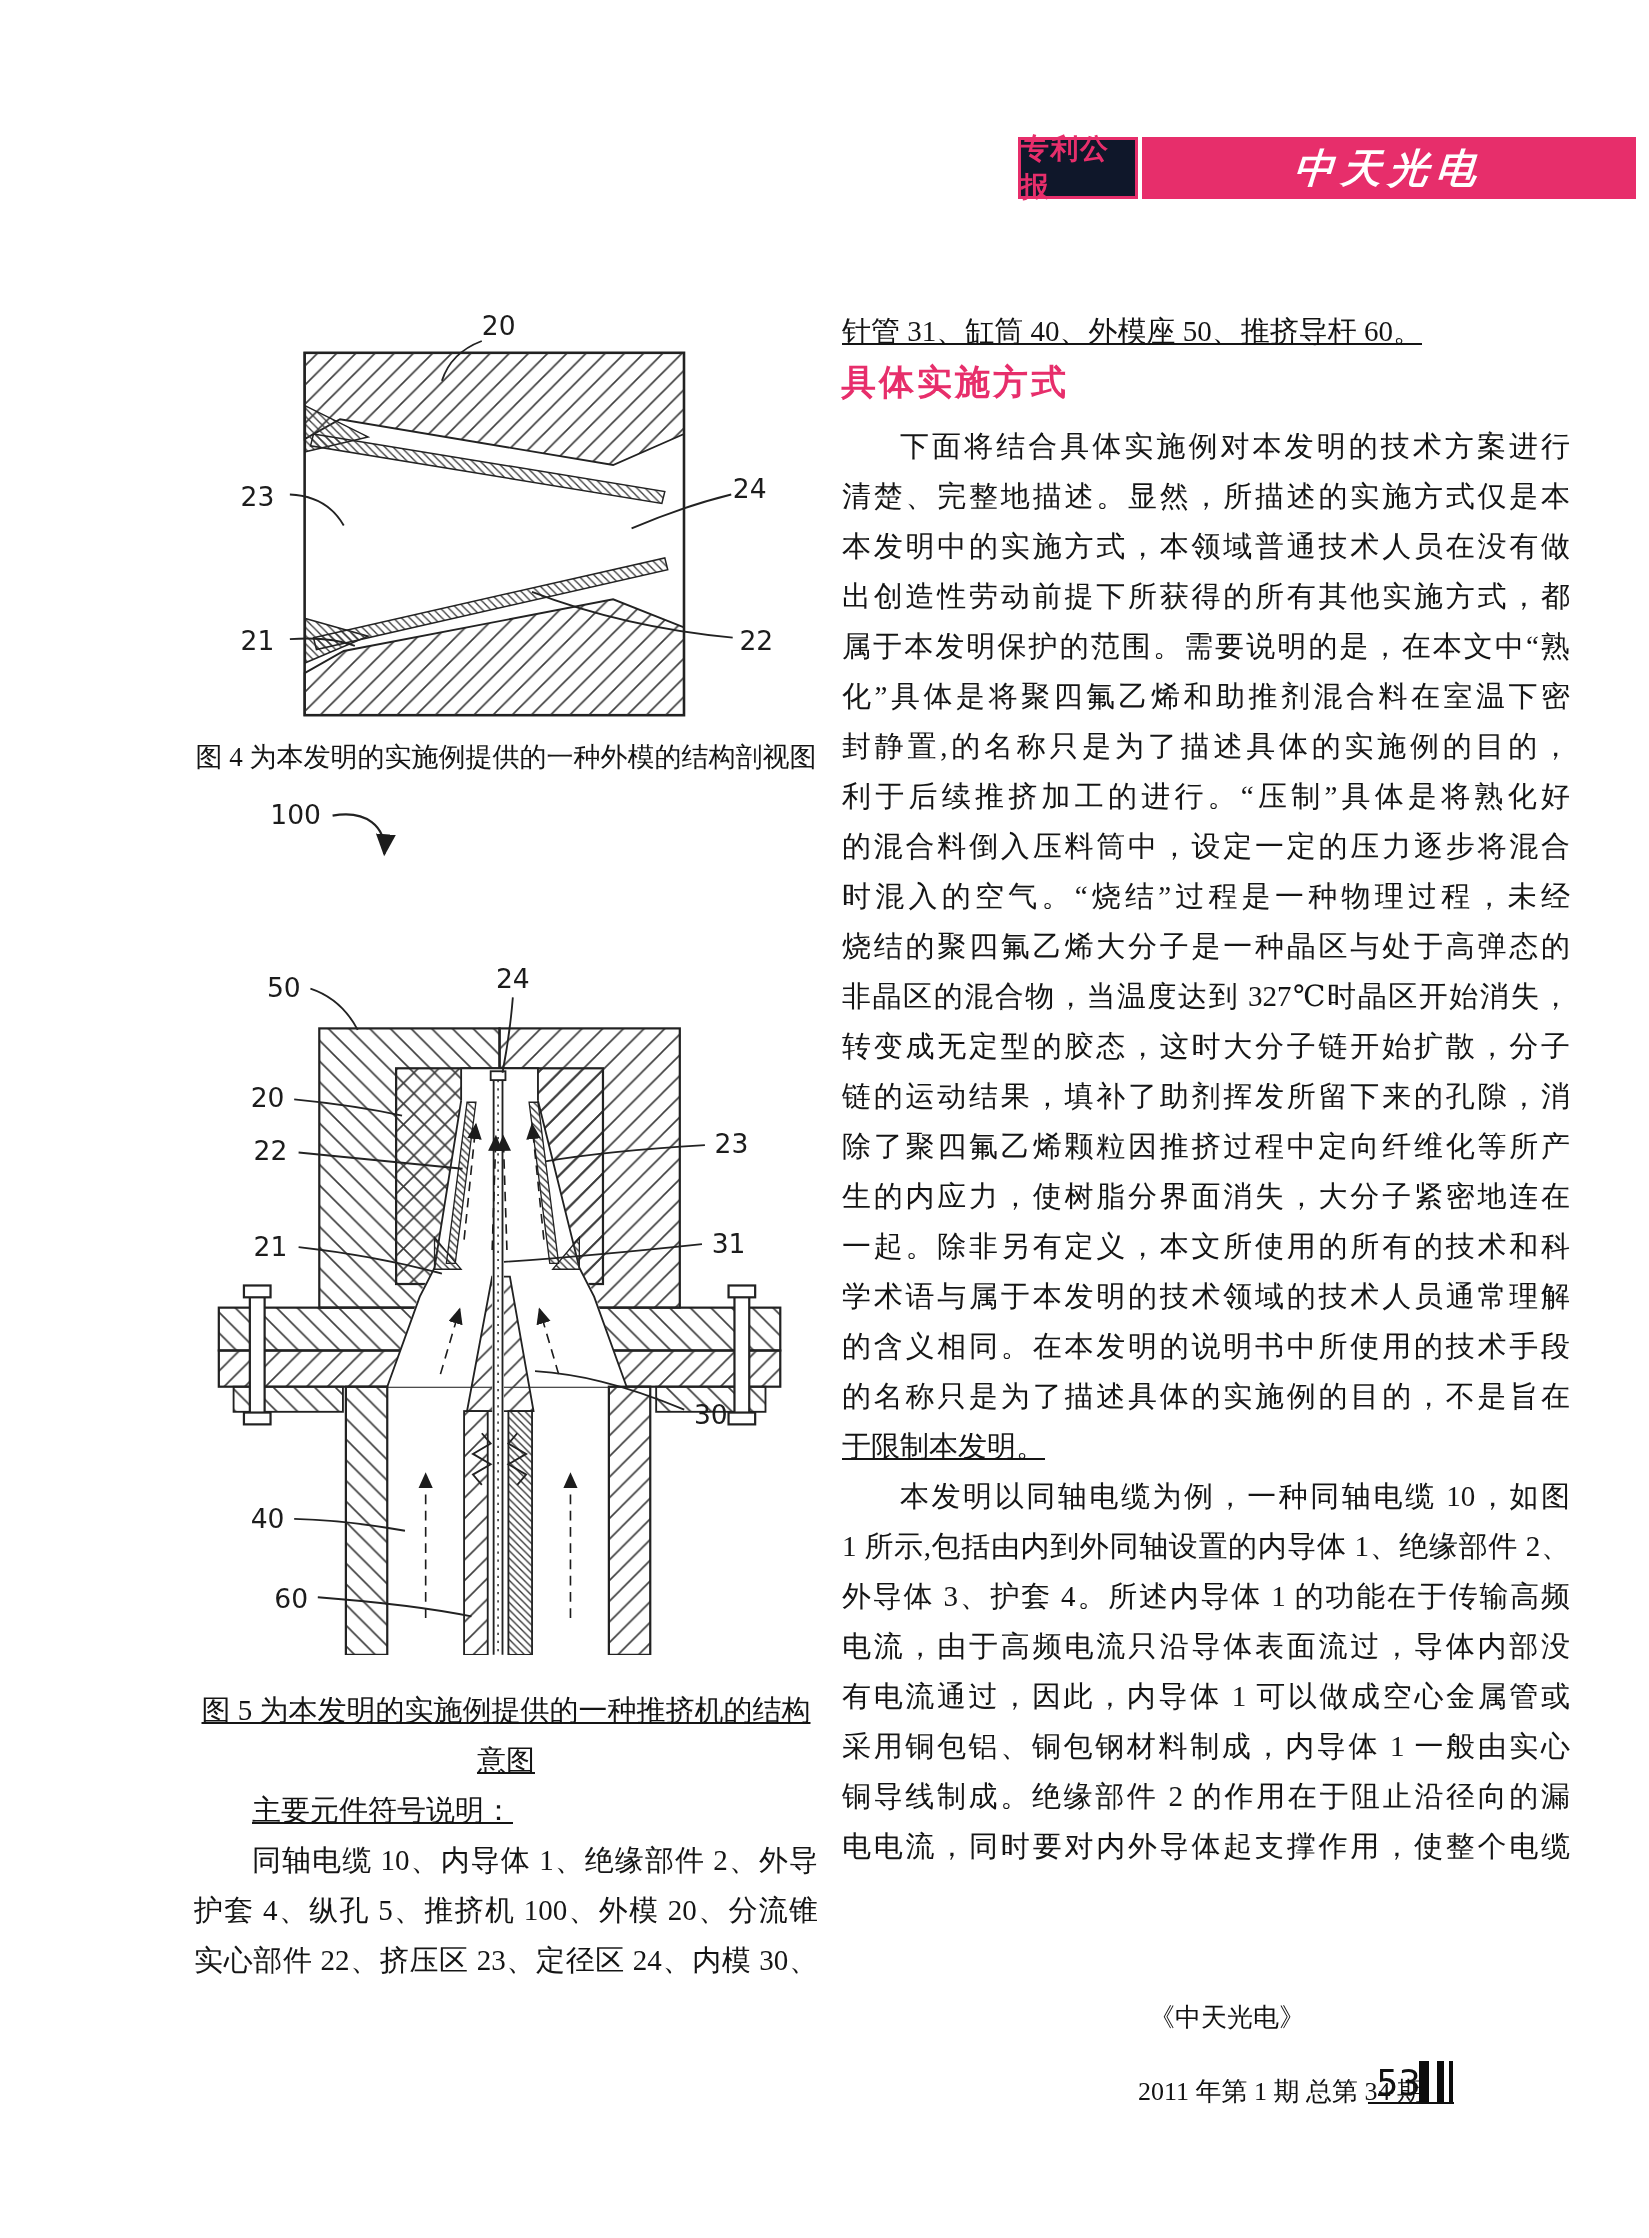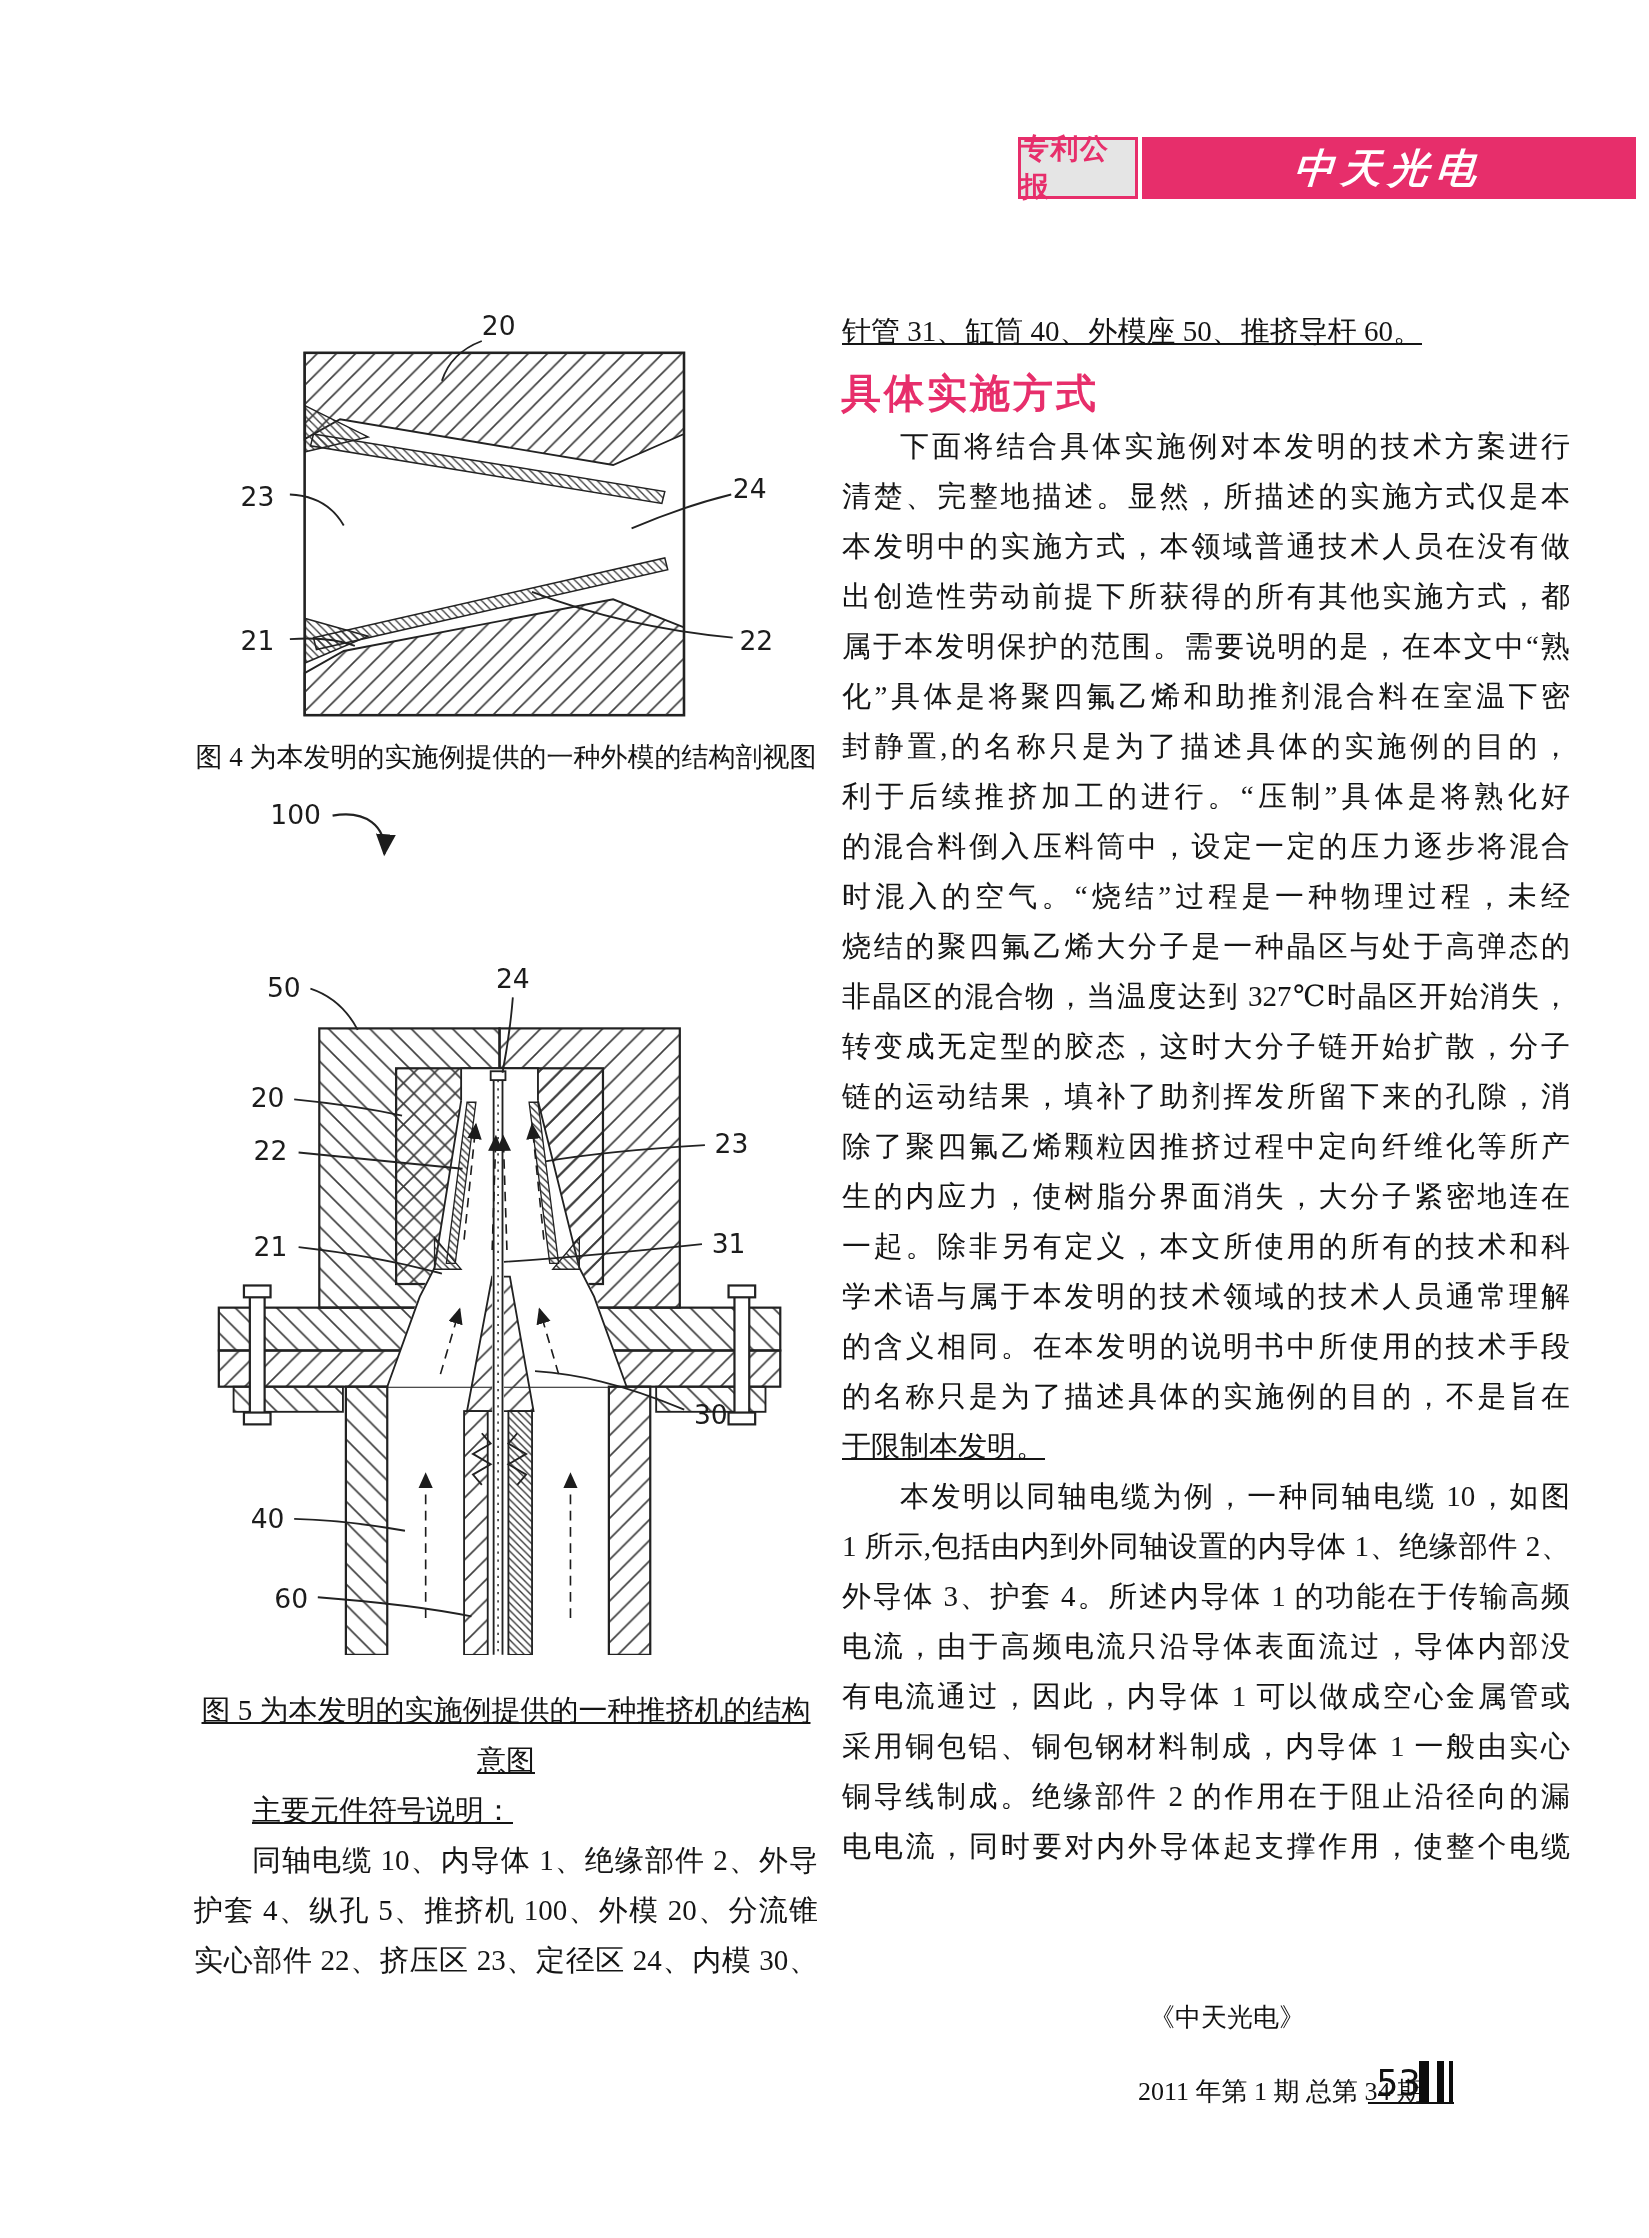--- a/index.html
+++ b/index.html
@@ -4,21 +4,21 @@
 <style>
   html,body { margin:0; padding:0; background:#9a9a9a; }
   #page {
     position:relative; width:1649px; height:2239px; background:#ffffff;
     font-family:"Liberation Serif","DejaVu Serif",serif; color:#111; overflow:hidden;
   }
   .abs { position:absolute; }
   
   #badge {
     left:1018px; top:137px; width:120px; height:62px; box-sizing:border-box;
-    border:3.7px solid #e72e6b; background:#e5e5e5; display:flex; align-items:center; justify-content:center;
+    border:3.7px solid #e72e6b; background:#0f172a; display:flex; align-items:center; justify-content:center;
     font-family:"Liberation Sans","DejaVu Sans",sans-serif; font-weight:bold; font-size:28px; color:#e72e6b;
     letter-spacing:1.5px;
   }
   #banner {
     left:1142px; top:137px; width:494px; height:62px; background:#e72e6b;
     display:flex; align-items:center; justify-content:center;
   }
   #banner .brand {
     font-family:"DejaVu Sans","Liberation Sans",sans-serif; font-style:italic; font-weight:bold;
     font-size:40px; color:#ffffff; letter-spacing:7.4px; transform:skewX(-4deg);
@@ -27,23 +27,23 @@
   .tline {
     height:50px; line-height:50px; font-size:29px; white-space:nowrap;
     text-align:justify; text-align-last:justify; text-justify:inter-character; white-space:normal;
     overflow:hidden; color:#151515;
   }
   .tline.nojust { text-align:left; text-align-last:left;text-decoration:underline; }
   .tline.indent { text-indent:58px; }
   .tline.centered { text-align:center; text-align-last:center; }
   #first-line { left:842px; top:306px; width:728px; }
   #section-heading {
-    left:841px; top:370px; height:47px; line-height:47px;
+    left:841px; top:358px; height:47px; line-height:47px;
     font-family:"Liberation Sans","DejaVu Sans",sans-serif; font-weight:bold;
-    font-size:40px; color:#e72e6b; letter-spacing:3px;
+    font-size:35px; color:#e72e6b; letter-spacing:3px;
   }
   #right-lines { left:842px; top:421px; width:728px; }
   #left-stack  { left:194px;  top:1685px; width:624px; }
   #fig4-caption { left:192px; top:737px; width:628px; height:41px; line-height:41px;
     font-size:27px; text-align:center; color:#151515; white-space:nowrap; }
   
   #footer-journal { left:1149px; top:2000px; width:310px; height:35px; line-height:35px;
     font-size:26px; text-align:left; white-space:nowrap; }
   #footer-issue { left:1138px; top:2075px; height:34px; line-height:34px; font-size:26px; white-space:nowrap; }
   #footer-page { left:1371px; top:2063px; width:55px; height:40px; line-height:40px; text-align:center;

